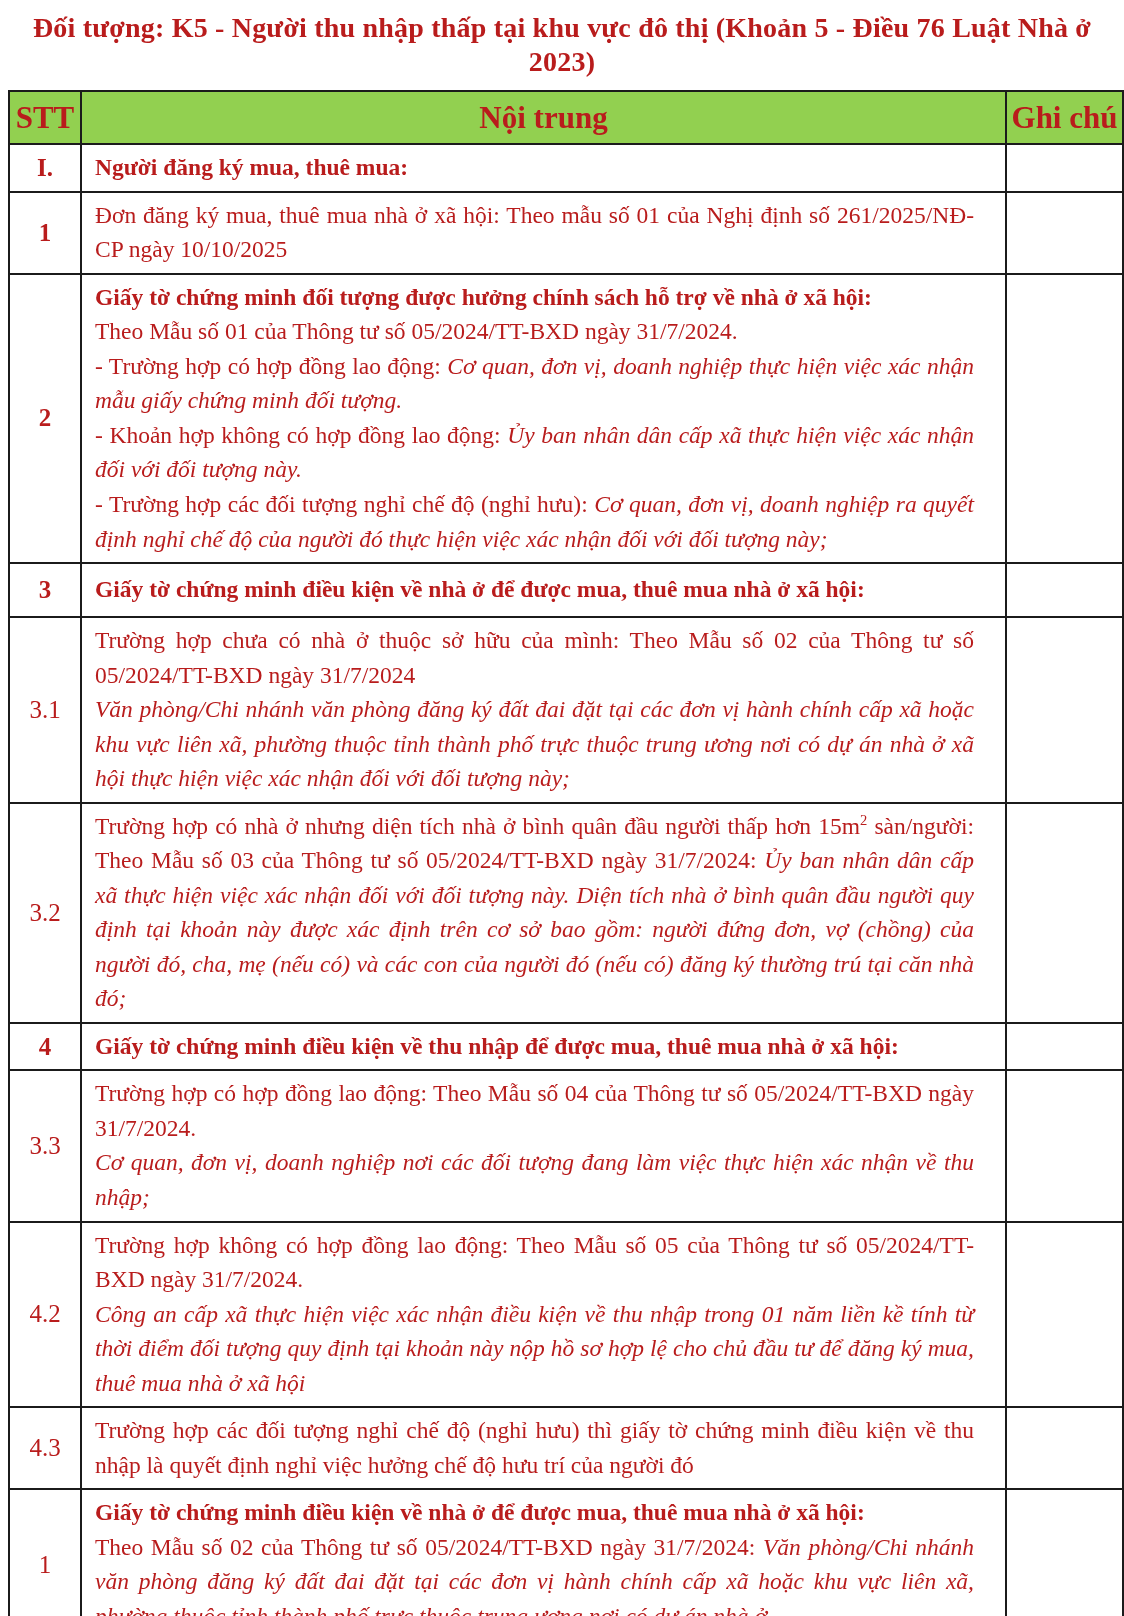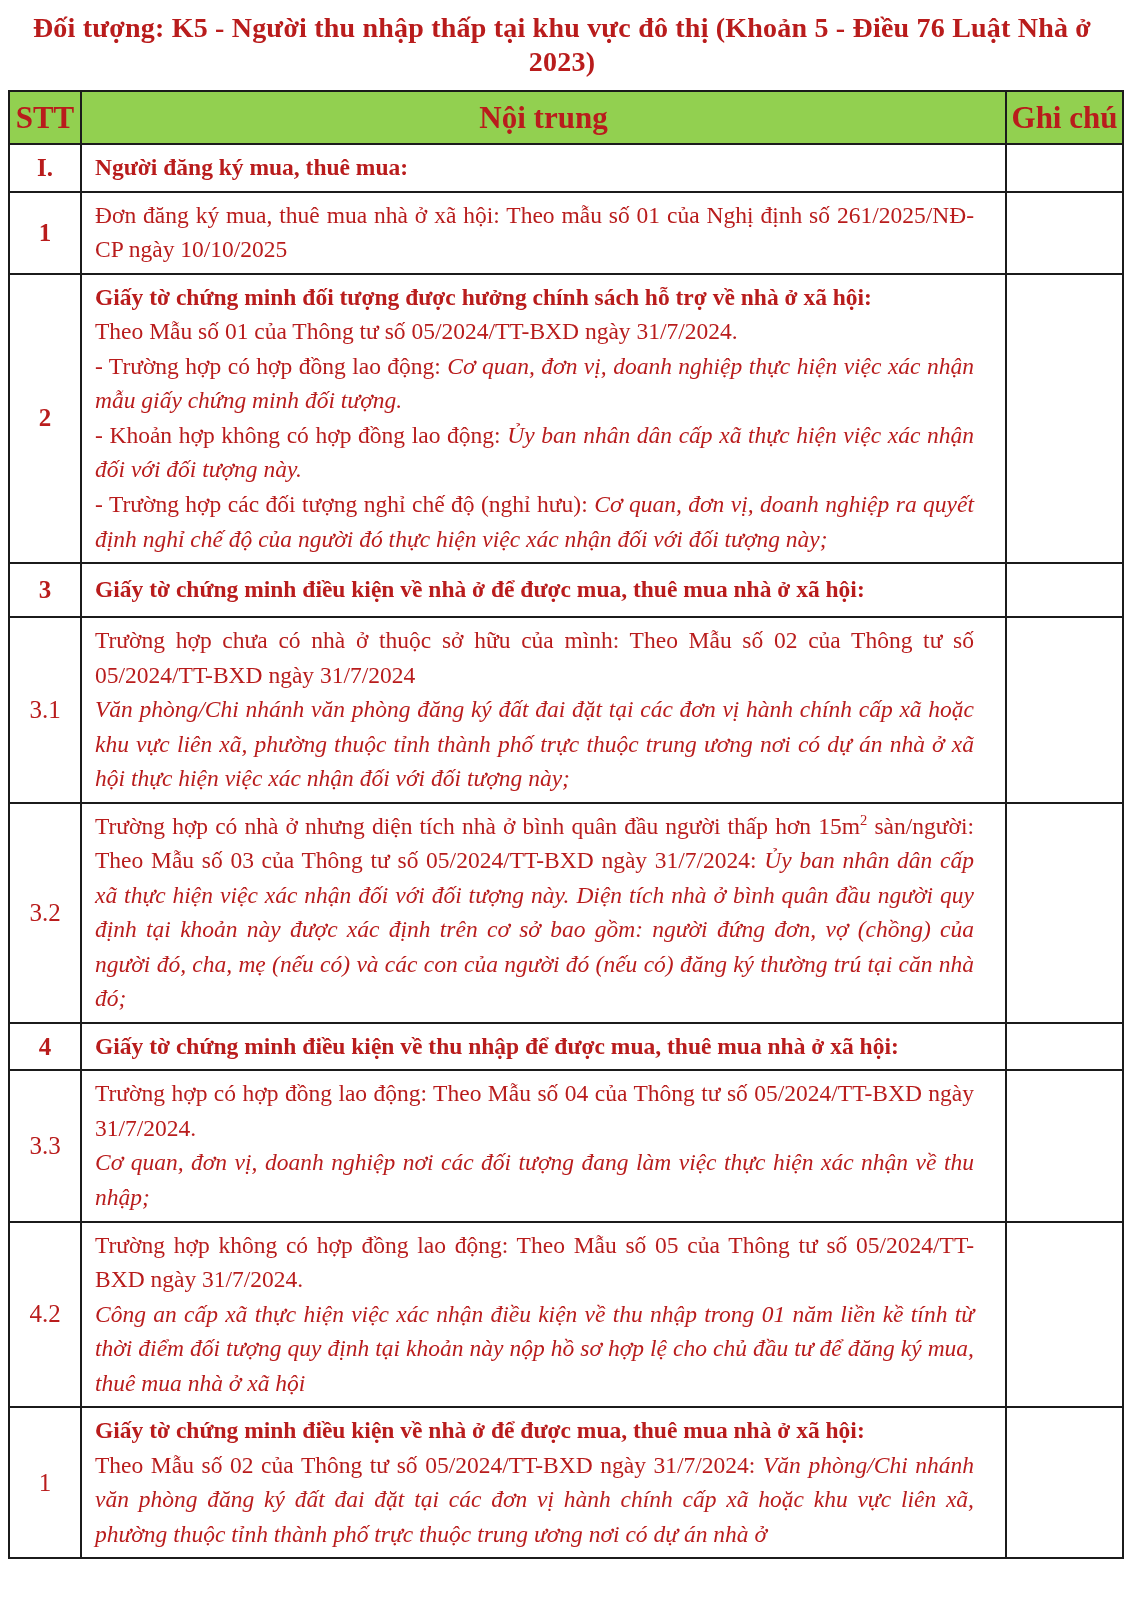--- a/index.html
+++ b/index.html
@@ -147,20 +147,27 @@
         </tr>
         <tr>
           <td class="num">4.2</td>
           <td class="content">
             <p><span>Trường hợp không có hợp đồng lao động: Theo Mẫu số 05 của Thông tư số 05/2024/TT-BXD ngày 31/7/2024.</span></p>
             <p><span class="seg-i">Công an cấp xã thực hiện việc xác nhận điều kiện về thu nhập trong 01 năm liền kề tính từ thời điểm đối tượng quy định tại khoản này nộp hồ sơ hợp lệ cho chủ đầu tư để đăng ký mua, thuê mua nhà ở xã hội</span></p>
           </td>
           <td class="note"></td>
         </tr>
         <tr>
+          <td class="num">4.3</td>
+          <td class="content">
+            <p><span>Trường hợp các đối tượng nghỉ chế độ (nghỉ hưu) thì giấy tờ chứng minh điều kiện về thu nhập là quyết định nghỉ việc hưởng chế độ hưu trí của người đó</span></p>
+          </td>
+          <td class="note"></td>
+        </tr>
+        <tr>
           <td class="num">1</td>
           <td class="content">
             <p><span class="seg-b">Giấy tờ chứng minh điều kiện về nhà ở để được mua, thuê mua nhà ở xã hội:</span></p>
             <p><span>Theo Mẫu số 02 của Thông tư số 05/2024/TT-BXD ngày 31/7/2024: </span><span class="seg-i">Văn phòng/Chi nhánh văn phòng đăng ký đất đai đặt tại các đơn vị hành chính cấp xã hoặc khu vực liên xã, phường thuộc tỉnh thành phố trực thuộc trung ương nơi có dự án nhà ở</span></p>
           </td>
           <td class="note"></td>
         </tr>
       </tbody>
   </table>
 </div>

